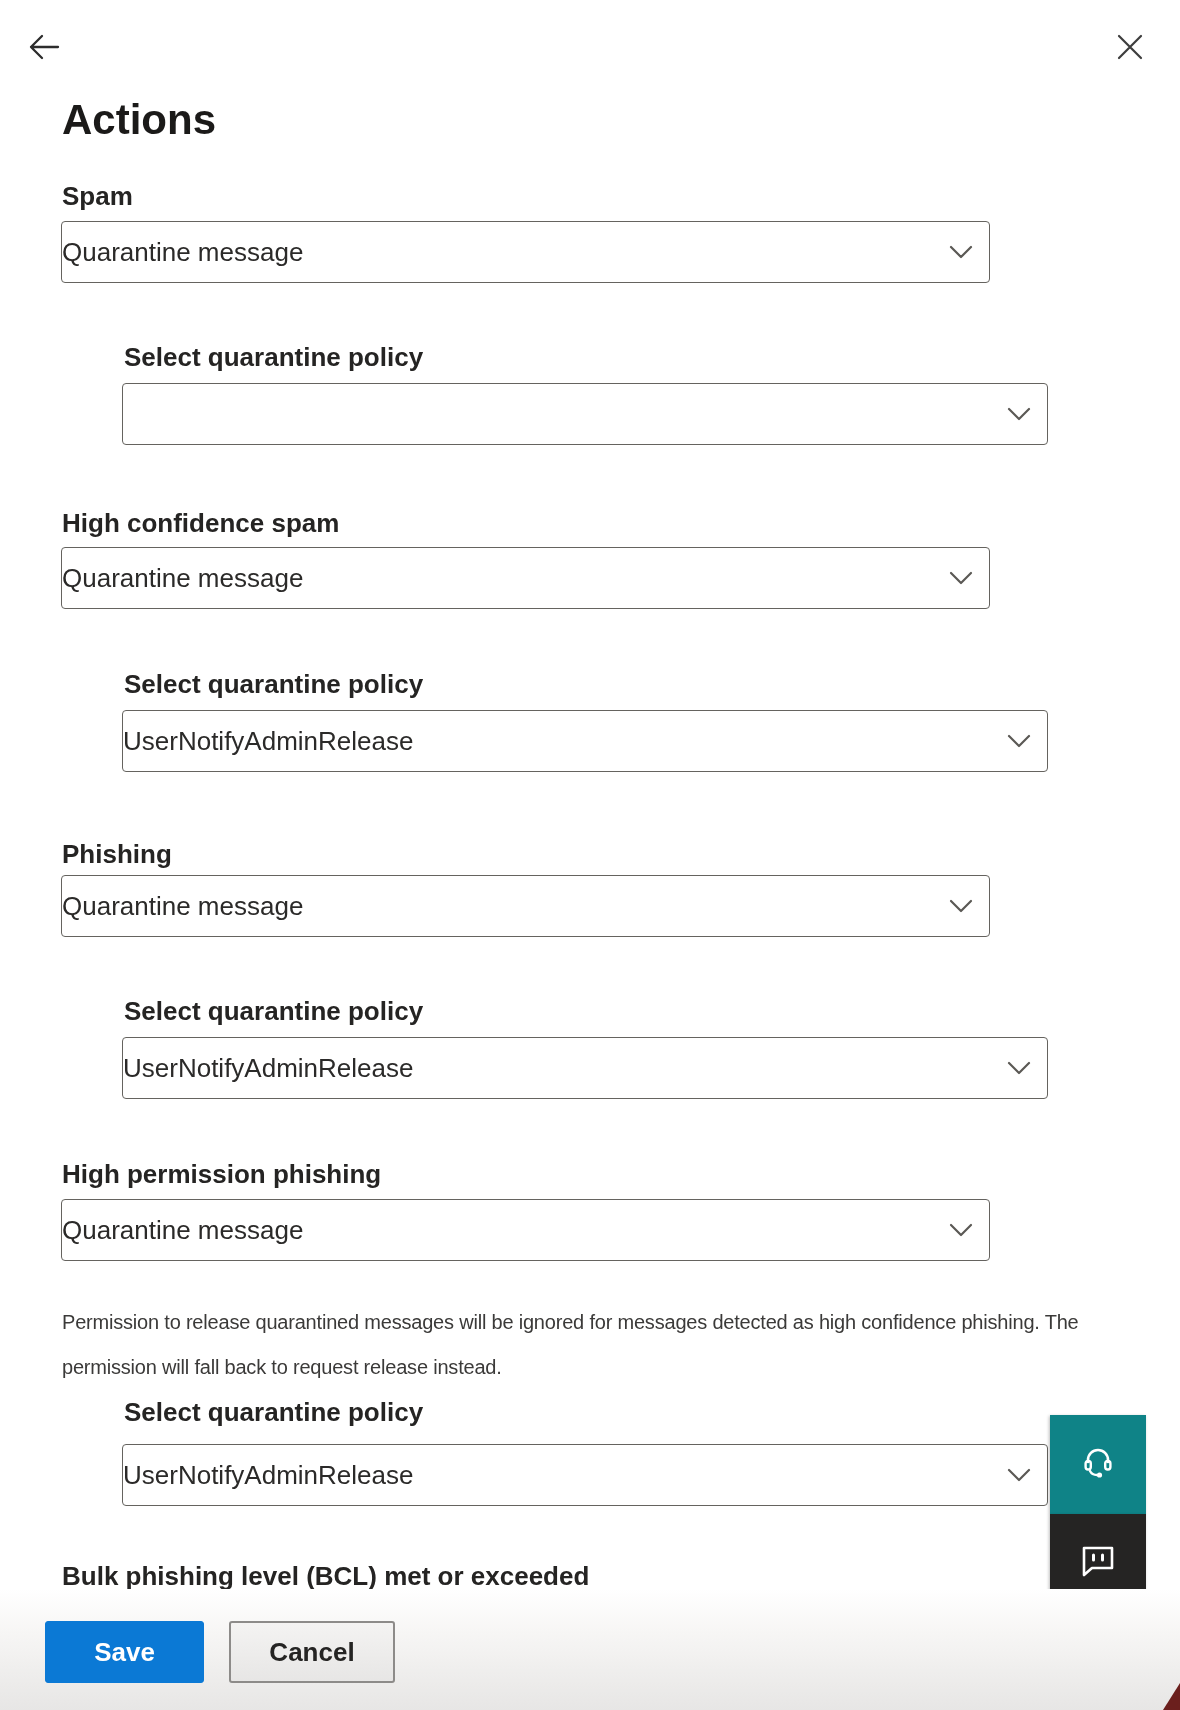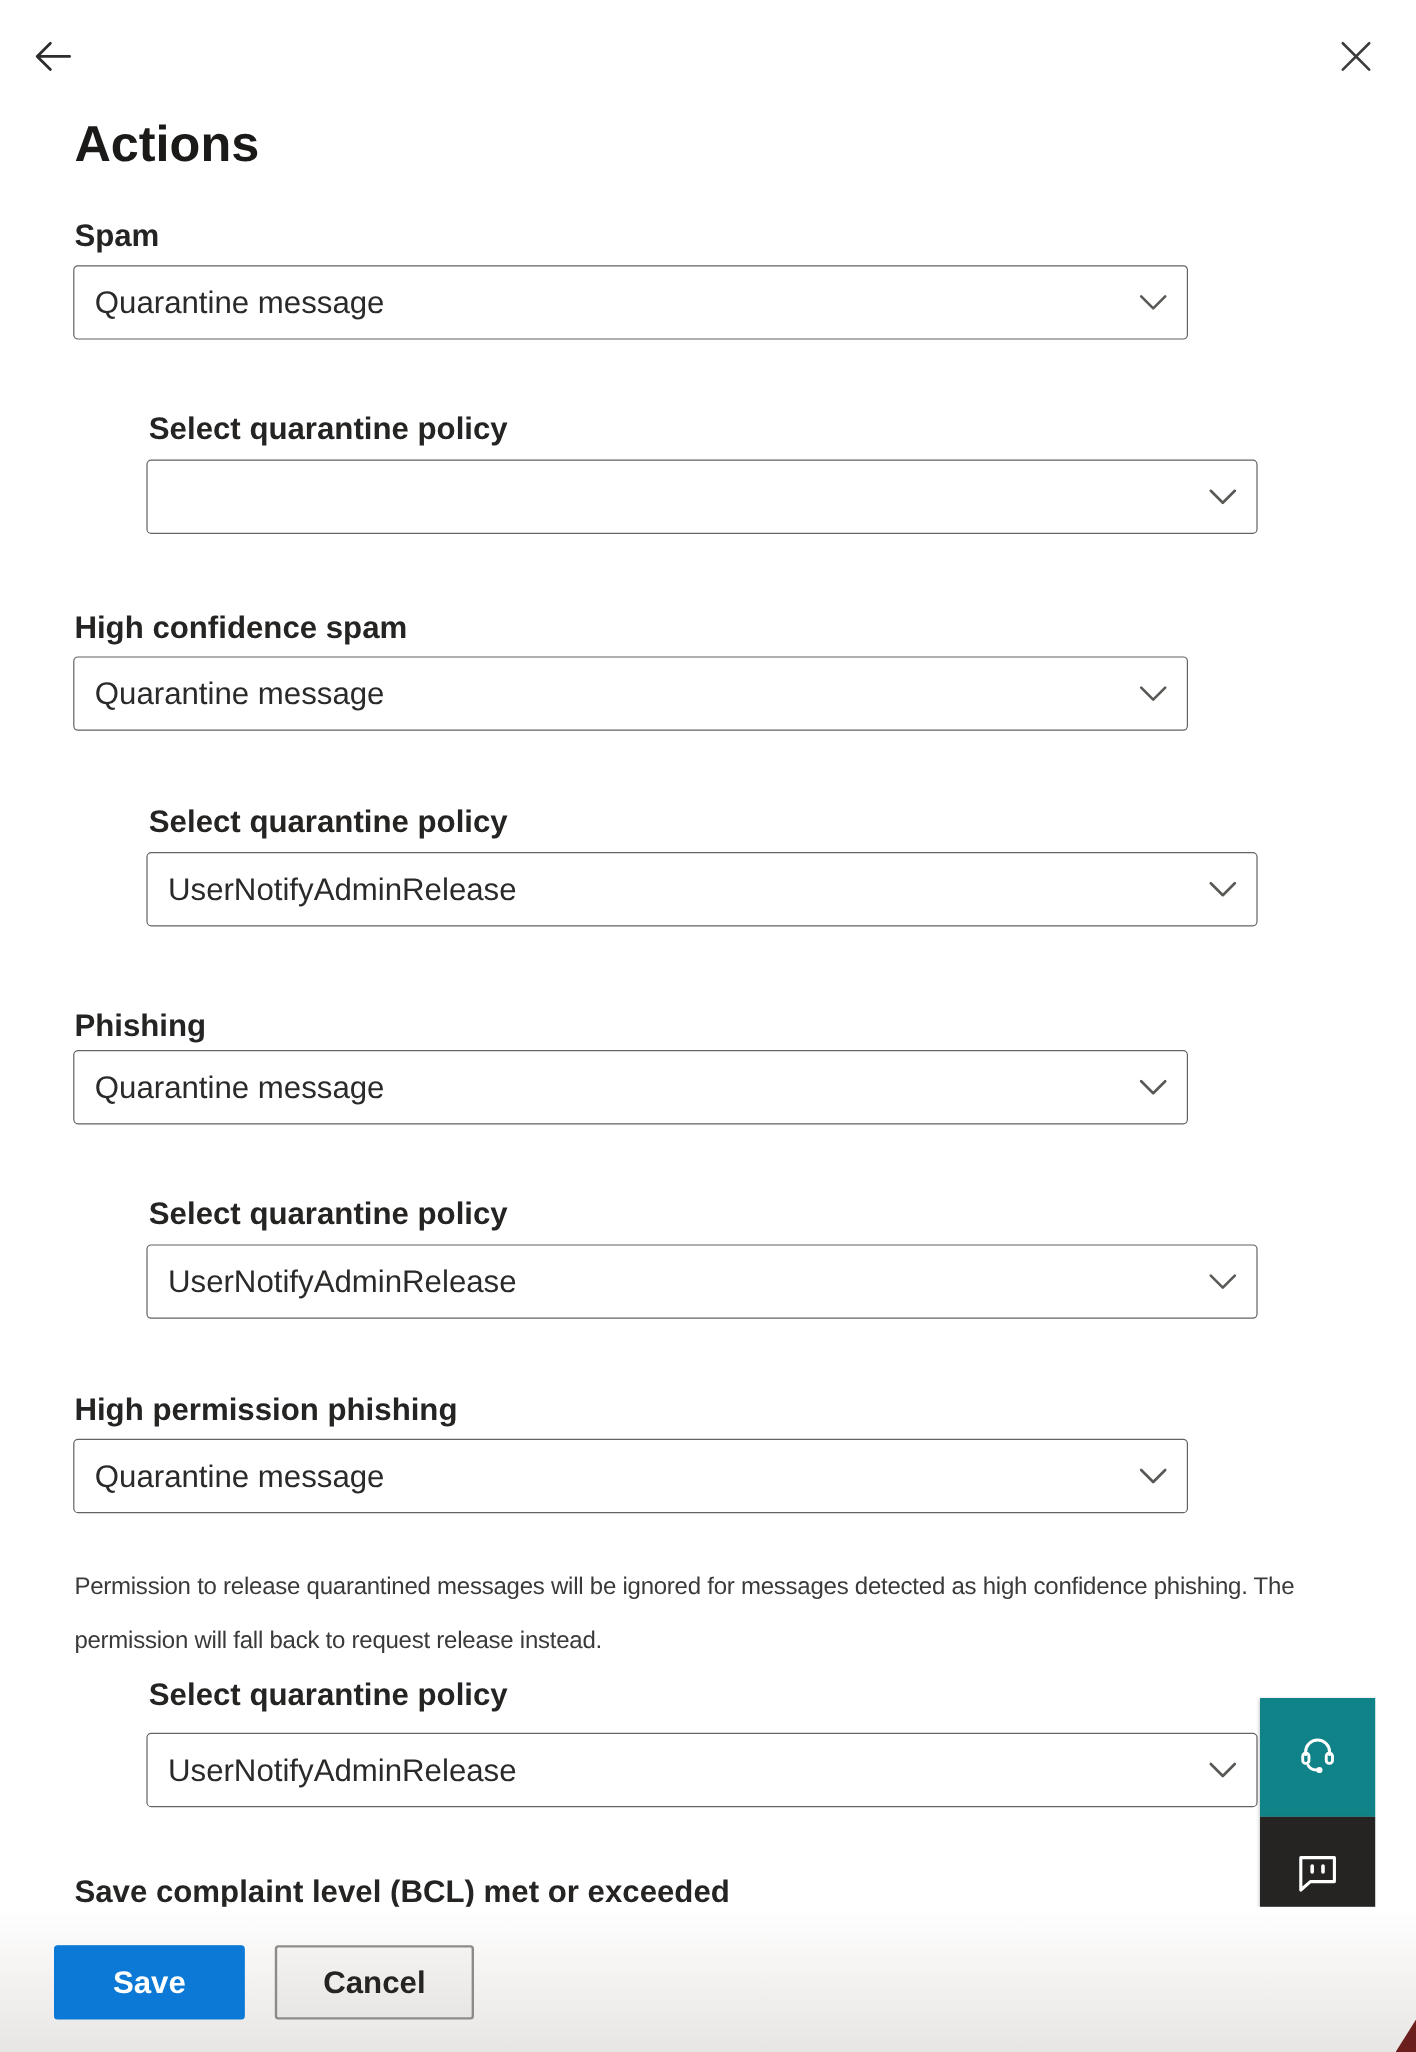--- a/index.html
+++ b/index.html
@@ -17,21 +17,21 @@
   }
   
   .field-label{
     position:absolute;font-size:26px;font-weight:600;color:#252423;line-height:30px;white-space:nowrap;text-align:center;
   }
   
   .combo{
     position:absolute;height:62px;background:#fff;
     border:1.5px solid #65635f;border-radius:4px;
     display:flex;align-items:center;box-sizing:border-box;
-    padding-left:17px;cursor:pointer;
+    cursor:pointer;
   }
   .combo .combo-text{
     font-size:26px;color:#2b2a29;font-weight:400;white-space:nowrap;
   }
   .combo .chev{
     position:absolute;right:16px;top:50%;transform:translateY(-50%);line-height:0;
   }
   .note-text{
     position:absolute;left:62px;top:1300px;width:1070px;
     font-size:20px;line-height:45px;color:#3b3a39;letter-spacing:-0.2px;
@@ -158,21 +158,21 @@
 <div class="field-label" style="left:124px;top:1397px;">Select quarantine policy</div>
 <div class="combo" style="left:122px;top:1444px;width:926px;">
   <span class="combo-text">UserNotifyAdminRelease</span>
   <span class="chev">
     <svg width="24" height="14" viewBox="0 0 24 14">
         <path d="M2 2 L12 12 L22 2" fill="none" stroke="#5b5955" stroke-width="2.2" stroke-linecap="round" stroke-linejoin="round"></path>
       </svg>
   </span>
 </div>
 
-<div class="field-label clipped" style="left:62px;top:1561px;">Save complaint level (BCL) met or exceeded</div>
+<div class="field-label clipped" style="left:62px;top:1561px;">Bulk phishing level (BCL) met or exceeded</div>
 
 <button class="widget widget-help" aria-label="Help">
   <span>
     <svg width="32" height="34" viewBox="0 0 32 34">
       <path d="M6 16 v-2 a10 10 0 0 1 20 0 v2" fill="none" stroke="#ffffff" stroke-width="2.6" stroke-linecap="round"></path>
       <rect x="3.6" y="15" width="5.2" height="8.5" rx="2.4" fill="none" stroke="#ffffff" stroke-width="2.4"></rect>
       <rect x="23.2" y="15" width="5.2" height="8.5" rx="2.4" fill="none" stroke="#ffffff" stroke-width="2.4"></rect>
       <path d="M8 25 q2 4 7 4" fill="none" stroke="#ffffff" stroke-width="2.4" stroke-linecap="round"></path>
       <circle cx="17.5" cy="29" r="2.6" fill="#ffffff"></circle>
     </svg>

